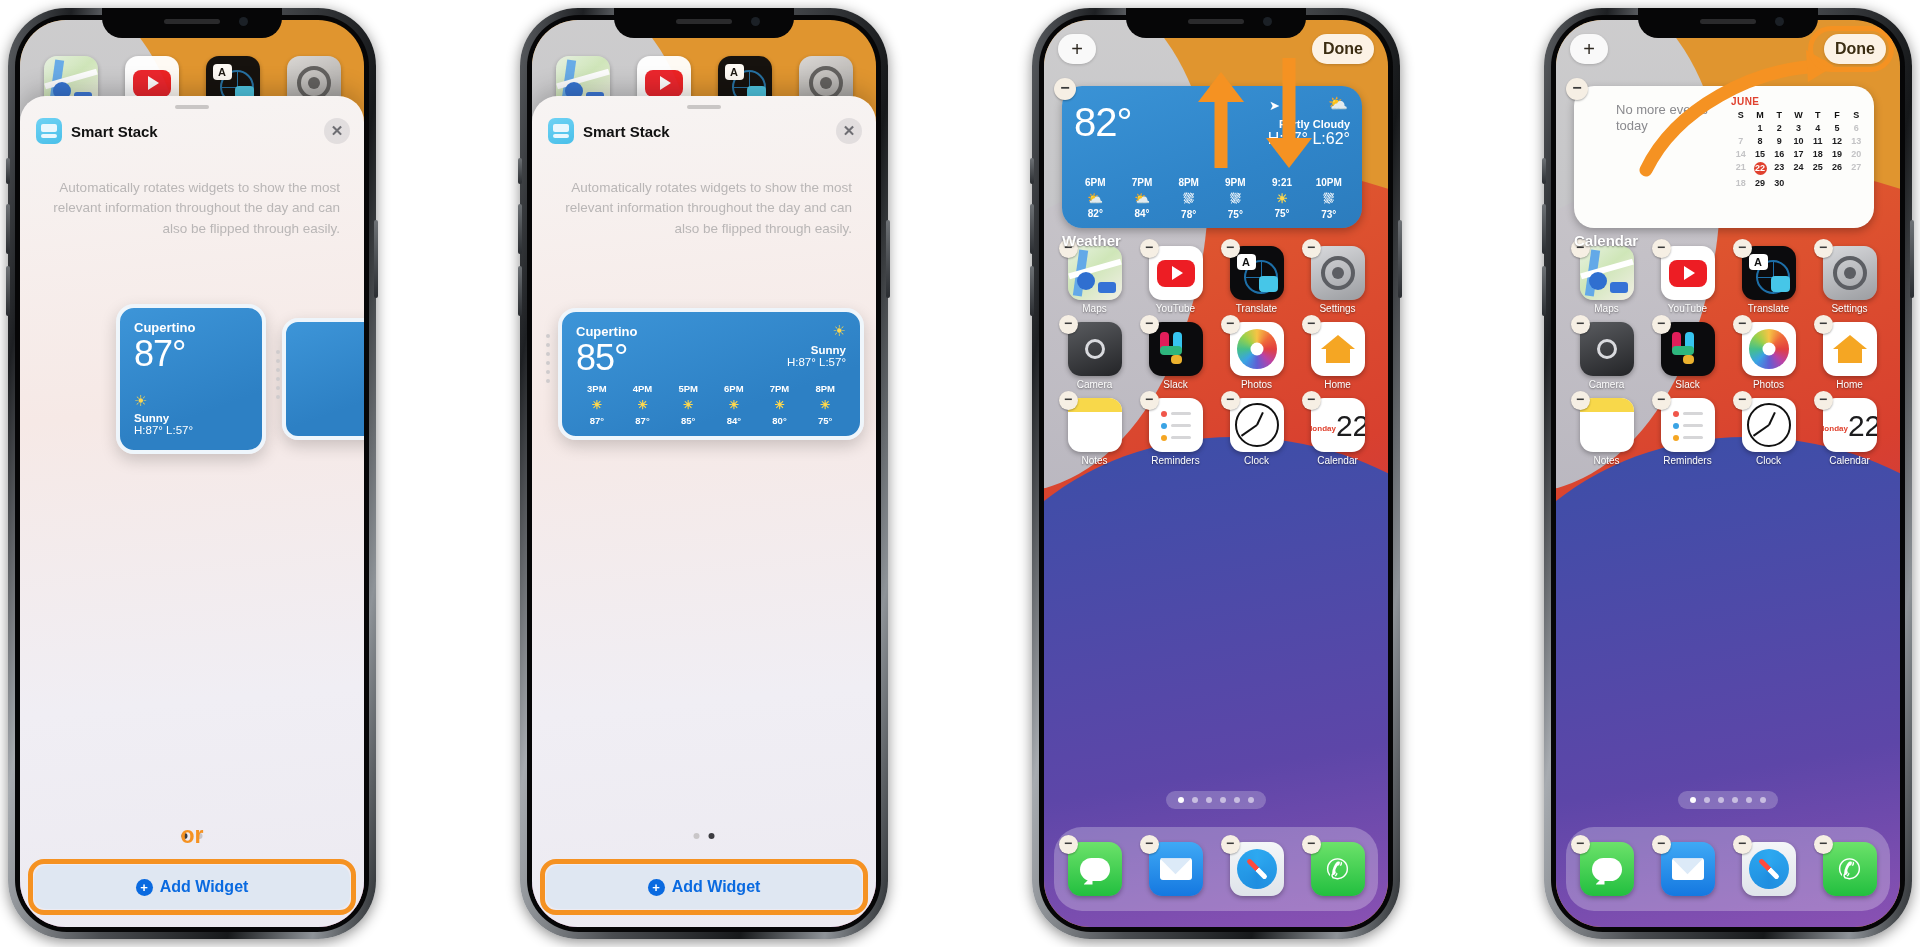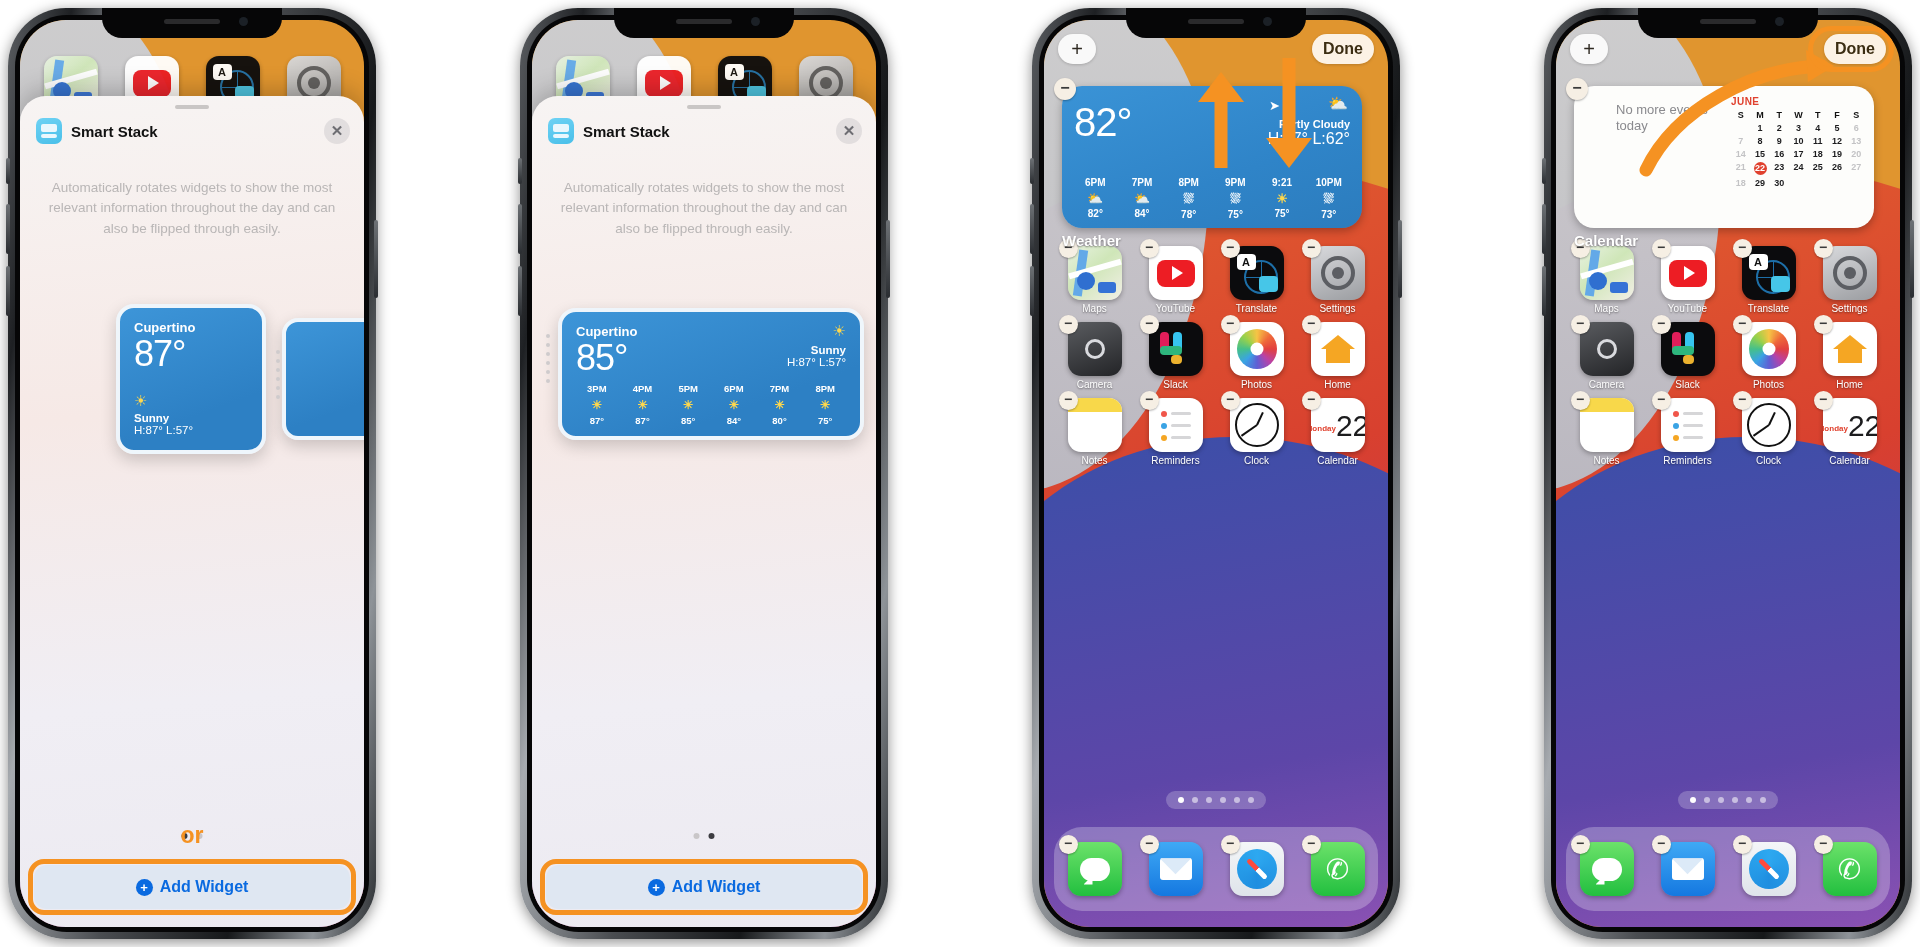--- a/index.html
+++ b/index.html
@@ -205,21 +205,21 @@
   .sheet .grabber { position:absolute; left: 50%; transform: translateX(-50%); top: 9px; width: 34px; height: 4px; border-radius: 3px; background: #c9c6c5; }
   .sheet-head { display: flex; align-items: center; gap: 9px; padding: 22px 16px 0 16px; }
   .sheet-head .wicon { width: 26px; height: 26px; border-radius: 7px; background: linear-gradient(160deg,#6fd2f4,#49bfe9); position: relative; }
   .sheet-head .wicon:before { content:""; position:absolute; left:5px; top:6px; width:16px;height:8px;border-radius:2px;background:#eaf7fd; }
   .sheet-head .wicon:after { content:""; position:absolute; left:5px; top:16px; width:16px;height:4px;border-radius:2px;background:#eaf7fd; }
   .sheet-head .title { font-size: 15px; font-weight: 700; color: #111; }
   .sheet .closebtn {
     position: absolute; right: 14px; top: 22px; width: 26px; height: 26px; border-radius: 50%;
     background: rgba(120,120,128,.16); color: #6e6e73; font-size: 15px; line-height: 26px; text-align: center; font-weight: 600;
   }
-  .sheet .desc { padding: 34px 24px 0; text-align: center; font-size: 13.5px; line-height: 1.5; color: #b9b6b6; }
+  .sheet .desc { padding: 34px 24px 0; text-align: right; font-size: 13.5px; line-height: 1.5; color: #b9b6b6; }
   .sheet .dotrow { position: absolute; left: 50%; transform: translateX(-50%); bottom: 88px; display: flex; gap: 9px; }
   .sheet .dotrow i { width: 6px; height: 6px; border-radius: 50%; background: #c9c6c8; display:block; }
   .sheet .dotrow i.on { background: #3c3c41; }
 
   .addwidget {
     position: absolute; left: 14px; right: 14px; bottom: 18px; height: 44px;
     border-radius: 13px; background: #dfe7f2; color: #0a6ae0;
     display: flex; align-items: center; justify-content: center; gap: 7px;
     font-size: 16px; font-weight: 700;
   }

